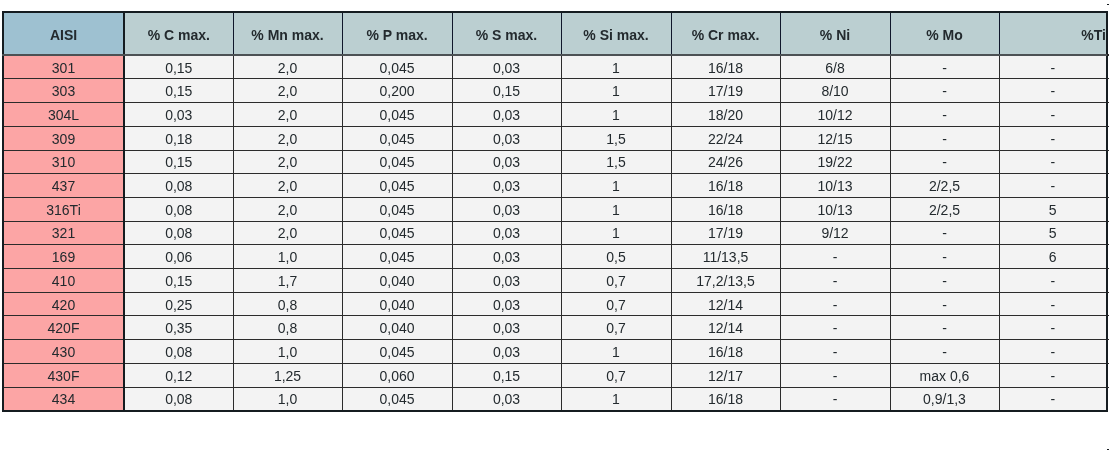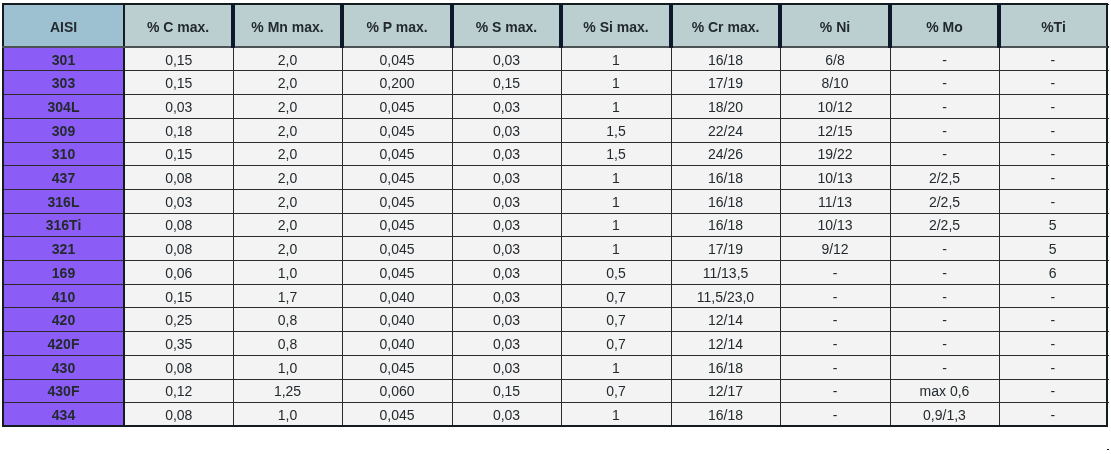--- a/index.html
+++ b/index.html
@@ -8,21 +8,21 @@
     padding: 0;
     width: 1111px;
     height: 454px;
     background: #ffffff;
     font-family: "Liberation Sans", sans-serif;
     -webkit-font-smoothing: antialiased;
   }
   #table-wrap {
     position: absolute;
     left: 2px;
-    top: 3px;
+    top: 11px;
     will-change: transform;
   }
   table.spec {
     border-collapse: collapse;
     table-layout: fixed;
     border-spacing: 0;
     border: 2px solid #151c20;
   }
   table.spec th,
   table.spec td {
@@ -32,40 +32,39 @@
     padding: 0;
     color: #232a2e;
     white-space: nowrap;
   }
   table.spec thead th {
     background: #bbcfd1;
     font-weight: bold;
     font-size: 14px;
     height: 43.2px;
     padding-top: 3px;
-    border-right: 4px solid #0f172a;
+    border-right: 1px solid #0f172a;
     border-bottom: 2px solid #4c5154;
   }
   table.spec thead th.aisi {
     background: #9ec1d1;
     border-right: 2px solid #151c20;
   }
-  table.spec thead th.last { border-right: 0; }
+  table.spec thead th.last { border-right: 0; text-align: right; }
   table.spec tbody td {
     background: #f3f3f3;
     font-size: 14px;
     height: 23.705px;
     padding-top: 1px;
     border-right: 1px solid #2b2b2b;
     border-bottom: 1px solid #2b2b2b;
   }
   table.spec tbody td.aisi {
-    background: #8b5cf6;
+    background: #fca5a5;
     border-right: 2px solid #151c20;
-    font-weight: bold;
   }
   table.spec tbody td.last { border-right: 0; }
   table.spec tbody tr:last-child td { border-bottom: 0; }
   table.spec tbody td.last,
   table.spec thead th.last { position: relative; }
   table.spec tbody td.last::after,
   table.spec thead th.last::after {
     content: "";
     position: absolute;
     right: -3px;
@@ -188,32 +187,20 @@
         <td>2,0</td>
         <td>0,045</td>
         <td>0,03</td>
         <td>1</td>
         <td>16/18</td>
         <td>10/13</td>
         <td>2/2,5</td>
         <td class="last">-</td>
       </tr>
       <tr>
-        <td class="aisi">316L</td>
-        <td>0,03</td>
-        <td>2,0</td>
-        <td>0,045</td>
-        <td>0,03</td>
-        <td>1</td>
-        <td>16/18</td>
-        <td>11/13</td>
-        <td>2/2,5</td>
-        <td class="last">-</td>
-      </tr>
-      <tr>
         <td class="aisi">316Ti</td>
         <td>0,08</td>
         <td>2,0</td>
         <td>0,045</td>
         <td>0,03</td>
         <td>1</td>
         <td>16/18</td>
         <td>10/13</td>
         <td>2/2,5</td>
         <td class="last">5</td>
@@ -242,21 +229,21 @@
         <td>-</td>
         <td class="last">6</td>
       </tr>
       <tr>
         <td class="aisi">410</td>
         <td>0,15</td>
         <td>1,7</td>
         <td>0,040</td>
         <td>0,03</td>
         <td>0,7</td>
-        <td>11,5/23,0</td>
+        <td>17,2/13,5</td>
         <td>-</td>
         <td>-</td>
         <td class="last">-</td>
       </tr>
       <tr>
         <td class="aisi">420</td>
         <td>0,25</td>
         <td>0,8</td>
         <td>0,040</td>
         <td>0,03</td>

